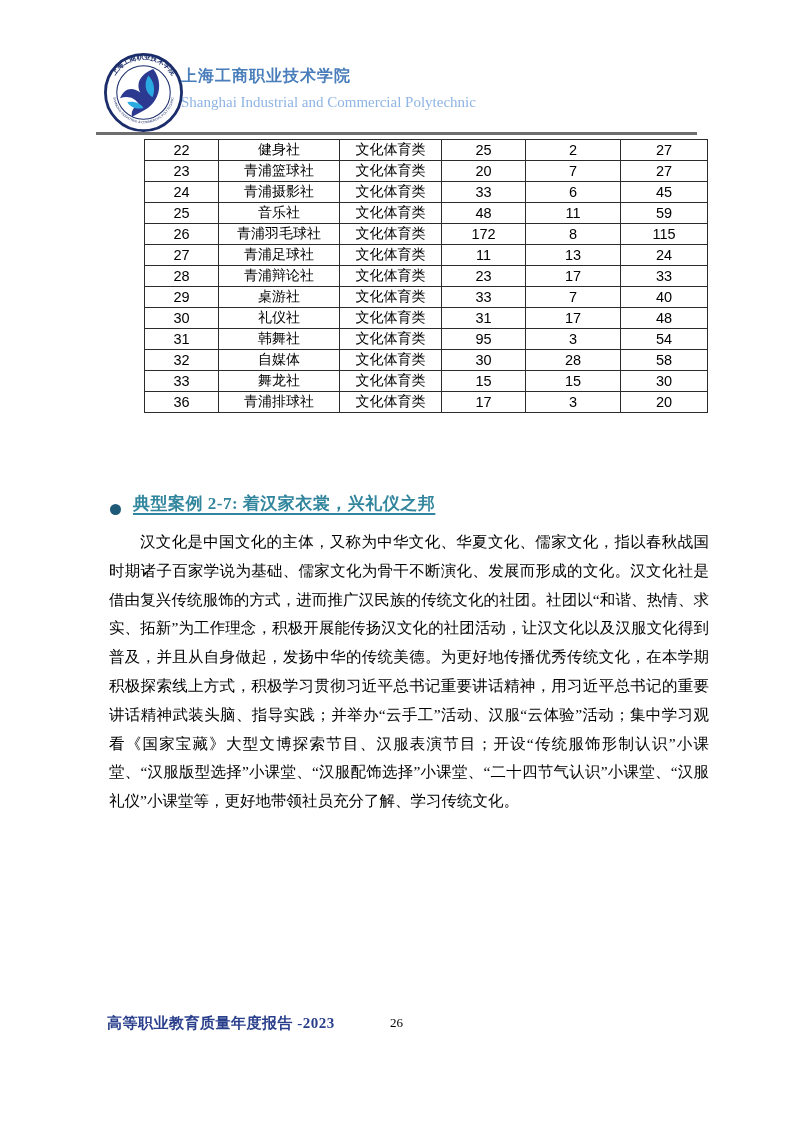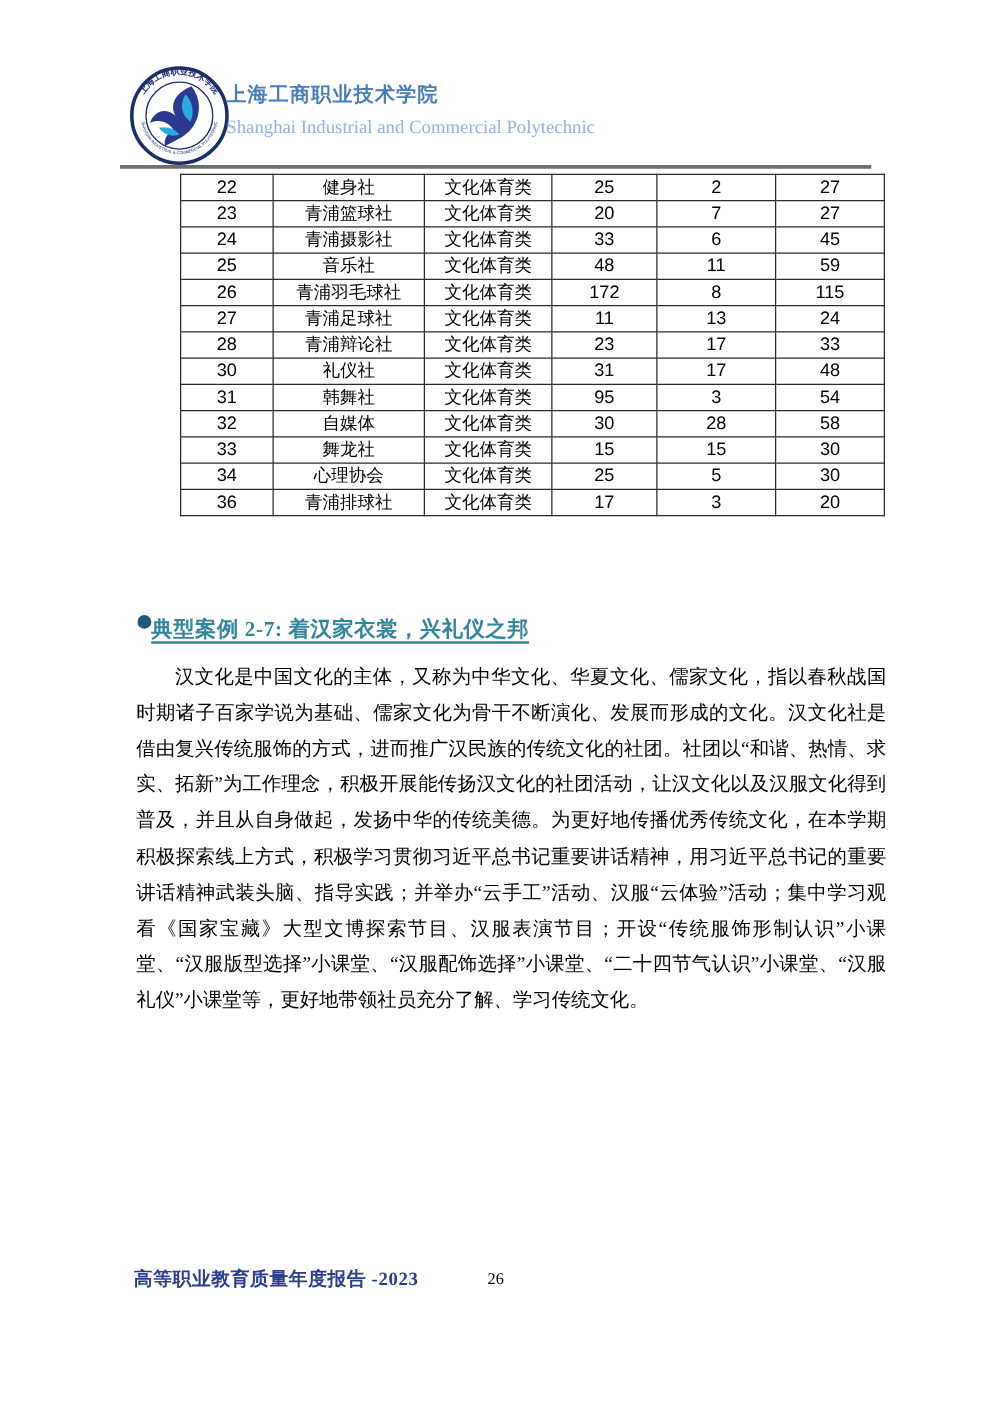--- a/index.html
+++ b/index.html
@@ -52,21 +52,21 @@
     font-size: 14.5px;
   }
   .clubs-table td.cn {
     font-family: Liberation Sans, sans-serif;
     font-size: 14px;
   }
 
   
   .case-heading {
     position: absolute; left: 110px; top: 492px;
-    display: flex; align-items: flex-start; 
+    display: flex; align-items: flex-end; gap: 12px;
   }
   .bullet {
     width: 11px; height: 11px; border-radius: 50%;
     background: #1E5A78; flex: 0 0 auto;
   }
   .heading-text {
     font-size: 17px; font-weight: bold; letter-spacing: 0.5px;
     color: #31859C;
     text-decoration: underline;
     text-underline-offset: 4px;
@@ -192,20 +192,28 @@
         </tr>
         <tr>
           <td class="num">28</td>
           <td class="cn">青浦辩论社</td>
           <td class="cn">文化体育类</td>
           <td class="num">23</td>
           <td class="num">17</td>
           <td class="num">33</td>
         </tr>
         <tr>
+          <td class="num">29</td>
+          <td class="cn">桌游社</td>
+          <td class="cn">文化体育类</td>
+          <td class="num">33</td>
+          <td class="num">7</td>
+          <td class="num">40</td>
+        </tr>
+        <tr>
           <td class="num">30</td>
           <td class="cn">礼仪社</td>
           <td class="cn">文化体育类</td>
           <td class="num">31</td>
           <td class="num">17</td>
           <td class="num">48</td>
         </tr>
         <tr>
           <td class="num">31</td>
           <td class="cn">韩舞社</td>
@@ -221,28 +229,20 @@
           <td class="num">30</td>
           <td class="num">28</td>
           <td class="num">58</td>
         </tr>
         <tr>
           <td class="num">33</td>
           <td class="cn">舞龙社</td>
           <td class="cn">文化体育类</td>
           <td class="num">15</td>
           <td class="num">15</td>
-          <td class="num">30</td>
-        </tr>
-        <tr>
-          <td class="num">34</td>
-          <td class="cn">心理协会</td>
-          <td class="cn">文化体育类</td>
-          <td class="num">25</td>
-          <td class="num">5</td>
           <td class="num">30</td>
         </tr>
         <tr>
           <td class="num">36</td>
           <td class="cn">青浦排球社</td>
           <td class="cn">文化体育类</td>
           <td class="num">17</td>
           <td class="num">3</td>
           <td class="num">20</td>
         </tr>

